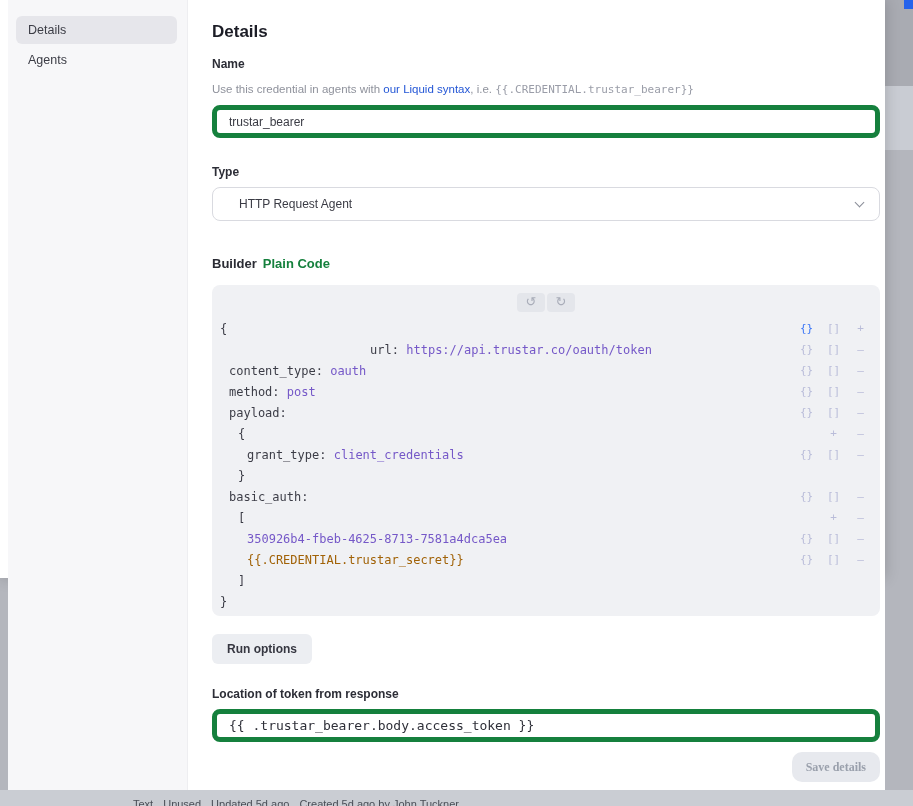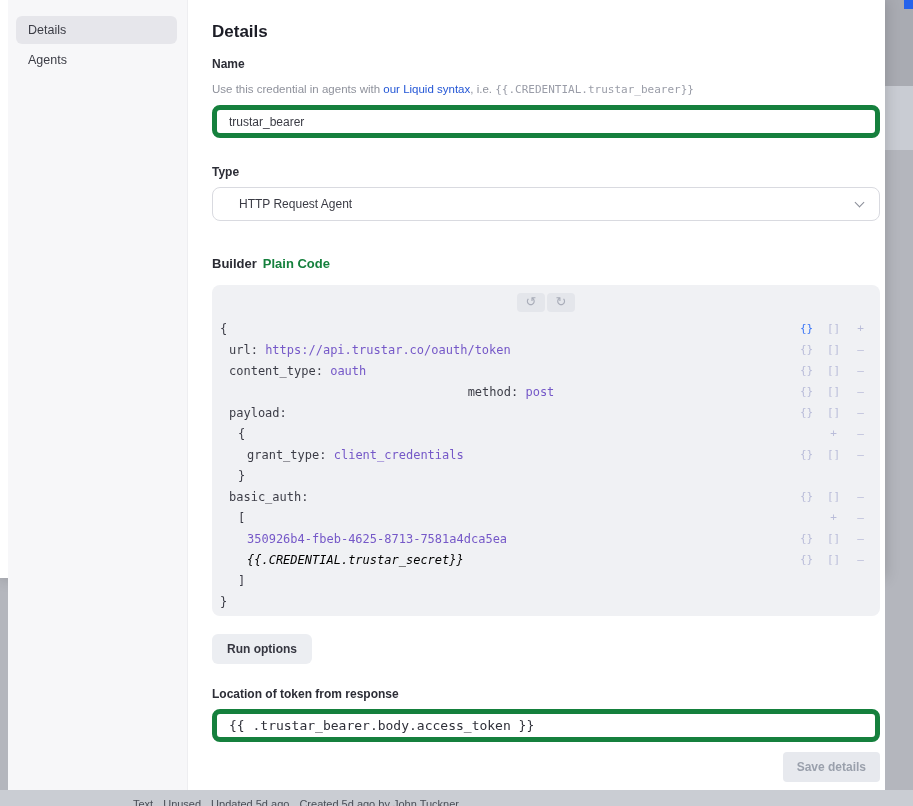--- a/index.html
+++ b/index.html
@@ -49,28 +49,28 @@
 
   
   .panel { position:absolute; left:24px; top:285px; width:668px; height:331px; background:#f0f1f4; border-radius:8px; padding-top:8px; }
   .undo-row { display:flex; justify-content:center; gap:2px; height:20px; margin-bottom:5px; }
   .undo-btn { width:28px; height:19px; background:#e4e6eb; border-radius:4px; color:#a9adb9; font-size:13px; line-height:18px; text-align:center; cursor:pointer; }
 
   .code-line { display:flex; align-items:center; height:21px; padding:0 6px 0 8px; }
   .code-text { flex:1; font-family:"DejaVu Sans Mono", monospace; font-size:12px; color:#3c3d47; white-space:pre; }
   .code-text .k { color:#3c3d47; }
   .code-text .v-purple  { color:#7558c8; }
-  .code-text .v-magenta { color:#000000;font-style:italic; }
+  .code-text .v-magenta { color:#a16207; }
   .line-icons { display:flex; }
   .icon-slot { width:27px; text-align:center; font-family:"DejaVu Sans Mono", monospace; font-size:11px; color:#b9bcd9; cursor:pointer; }
   .icon-slot.icon-active { color:#3b76f6; }
 
   .run-btn { position:absolute; left:24px; top:634px; height:30px; padding:0 15px; background:#eceef2; border:none; border-radius:6px; font-size:12px; font-weight:bold; color:#363741; cursor:pointer; font-family:"Liberation Sans", sans-serif; }
 
-  .save-btn { position:absolute; right:5px; top:752px; height:30px; padding:0 14px; background:#e7e9ee; border:none; border-radius:4px; font-size:12px; font-weight:bold; color:#9aa0ac; font-family:Liberation Sans, sans-serif; }
+  .save-btn { position:absolute; right:5px; top:752px; height:30px; padding:0 14px; background:#e7e9ee; border:none; border-radius:10px; font-size:12px; font-weight:bold; color:#9aa0ac; font-family:Liberation Serif, serif; }
 </style>
 </head>
 <body>
 
 <div class="screen">
 
   <div class="bg-strip-top"></div>
   <div class="bg-strip-light"></div>
   <div class="bg-accent"></div>
   <div class="bg-bottom"></div>
@@ -118,37 +118,37 @@
         <div>
             <div class="code-line">
               <span class="code-text" style="padding-left: 0px;"><span class="k">{</span></span>
               <span class="line-icons">
                 <span class="icon-slot icon-active">{}</span>
                 <span class="icon-slot">[]</span>
                 <span class="icon-slot">+</span>
               </span>
             </div>
             <div class="code-line">
-              <span class="code-text" style="padding-left: 9px;"><span class="k">url: </span><span class="v-purple">https://api.trustar.co/oauth/token</span></span>
+              <span class="code-text" style="padding-left: 9px; text-align: center;"><span class="k">url: </span><span class="v-purple">https://api.trustar.co/oauth/token</span></span>
               <span class="line-icons">
                 <span class="icon-slot">{}</span>
                 <span class="icon-slot">[]</span>
                 <span class="icon-slot">—</span>
               </span>
             </div>
             <div class="code-line">
               <span class="code-text" style="padding-left: 9px;"><span class="k">content_type: </span><span class="v-purple">oauth</span></span>
               <span class="line-icons">
                 <span class="icon-slot">{}</span>
                 <span class="icon-slot">[]</span>
                 <span class="icon-slot">—</span>
               </span>
             </div>
             <div class="code-line">
-              <span class="code-text" style="padding-left: 9px; text-align: center;"><span class="k">method: </span><span class="v-purple">post</span></span>
+              <span class="code-text" style="padding-left: 9px;"><span class="k">method: </span><span class="v-purple">post</span></span>
               <span class="line-icons">
                 <span class="icon-slot">{}</span>
                 <span class="icon-slot">[]</span>
                 <span class="icon-slot">—</span>
               </span>
             </div>
             <div class="code-line">
               <span class="code-text" style="padding-left: 9px;"><span class="k">payload:</span></span>
               <span class="line-icons">
                 <span class="icon-slot">{}</span>

